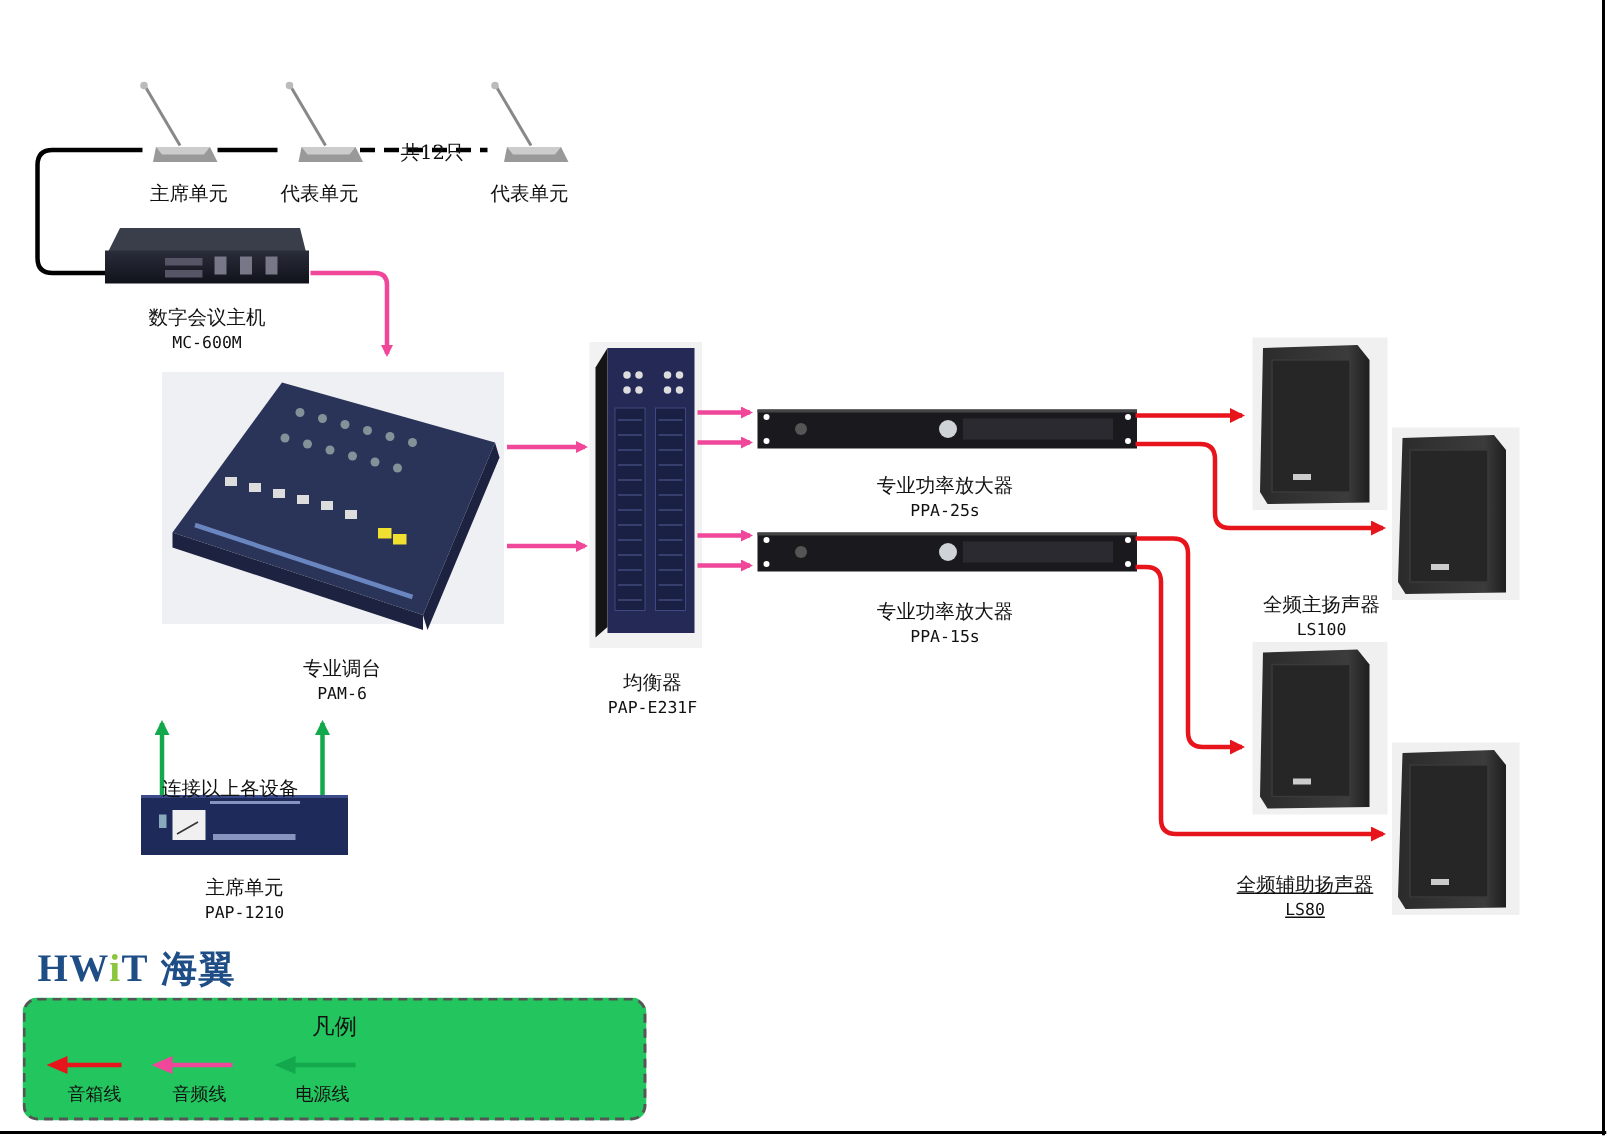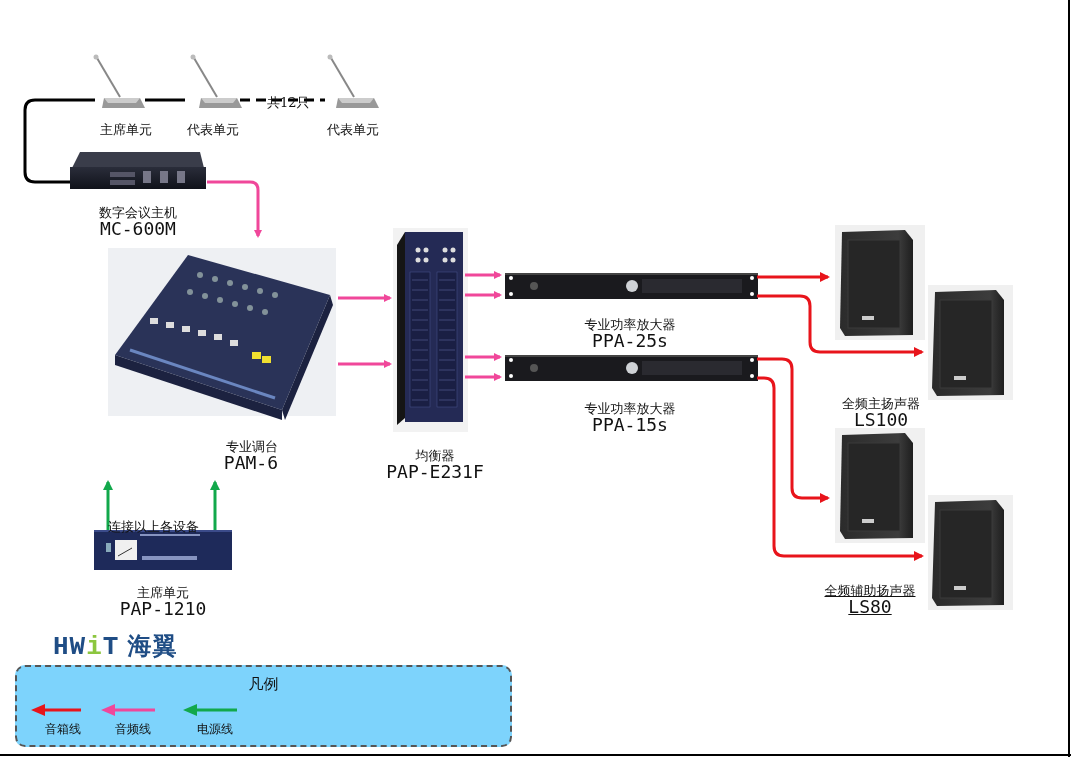--- a/index.html
+++ b/index.html
@@ -1,26 +1,26 @@
 <!DOCTYPE html>
 <html><head>
   <meta charset="utf-8">
   <style>
     html,body{margin:0;padding:0;background:#fff;}
     body{width:1071px;height:757px;position:relative;overflow:hidden;font-family:"DejaVu Serif","Liberation Serif",serif;}
     #canvas{position:absolute;left:0;top:0;width:1071px;height:757px;}
     .lbl{position:absolute;font-size:13px;color:#111;text-align:center;line-height:16px;white-space:nowrap;font-family:"DejaVu Serif","Liberation Serif",serif;margin-top:12px;}
-    .lbl .model{font-family:"DejaVu Sans Mono","Liberation Mono",monospace;font-size:18px;}
+    .lbl .model{font-family:"DejaVu Sans Mono","Liberation Mono",monospace;font-size:11px;}
     .frame-r{position:absolute;left:1068px;top:0;width:2px;height:757px;background:#000;}
     .frame-b{position:absolute;left:0;top:754px;width:1071px;height:2px;background:#000;}
-    .legend{position:absolute;left:15px;top:665px;width:497px;height:82px;border:2px dashed #555;border-radius:10px;background:#7dd3fc;box-sizing:border-box;}
+    .legend{position:absolute;left:15px;top:665px;width:416px;height:82px;border:2px dashed #555;border-radius:10px;background:#22c55e;box-sizing:border-box;}
     .legend-title{position:absolute;left:0;right:0;top:8px;text-align:center;font-size:15px;color:#111;}
     .legend-item{position:absolute;top:34px;width:80px;height:40px;}
     .legend-item .lab{position:absolute;top:20px;left:0;width:80px;text-align:center;font-size:12px;color:#111;font-family:Liberation Sans, sans-serif;}
-    .logo{position:absolute;left:25px;top:630px;font-family:Liberation Mono, monospace;font-weight:bold;font-size:26px;color:#1f4d85;letter-spacing:1px;margin-left:28px;}
+    .logo{position:absolute;left:25px;top:630px;font-family:Liberation Serif, serif;font-weight:bold;font-size:26px;color:#1f4d85;letter-spacing:1px;}
     .logo .i-dot{color:#8cc63f;}
     .logo .cn{font-size:24px;margin-left:8px;font-weight:bold;}
   </style>
 </head>
 <body>
 
 <svg id="canvas" viewBox="0 0 1071 757" xmlns="http://www.w3.org/2000/svg">
   <defs>
     <marker id="ah-pink" markerWidth="8" markerHeight="8" refX="6" refY="4" orient="auto" markerUnits="userSpaceOnUse" viewBox="0 0 8 8">
       <path d="M0,0 L8,4 L0,8 z" fill="#f0479a"></path>
@@ -233,21 +233,21 @@
 <div class="lbl" style="left:100px;top:110px;">主席单元</div>
 <div class="lbl" style="left:187px;top:110px;">代表单元</div>
 <div class="lbl" style="left:267px;top:83px;">共12只</div>
 <div class="lbl" style="left:327px;top:110px;">代表单元</div>
 
 <div class="lbl" style="left:88px;top:193px;width:100px;">
   <div>数字会议主机</div>
   <div class="model">MC-600M</div>
 </div>
 
-<div class="lbl" style="left:178px;top:427px;width:100px;text-align:right;">
+<div class="lbl" style="left:178px;top:427px;width:100px;">
   <div>专业调台</div>
   <div class="model">PAM-6</div>
 </div>
 
 <div class="lbl" style="left:385px;top:436px;width:100px;">
   <div>均衡器</div>
   <div class="model">PAP-E231F</div>
 </div>
 
 <div class="lbl" style="left:570px;top:305px;width:120px;">

